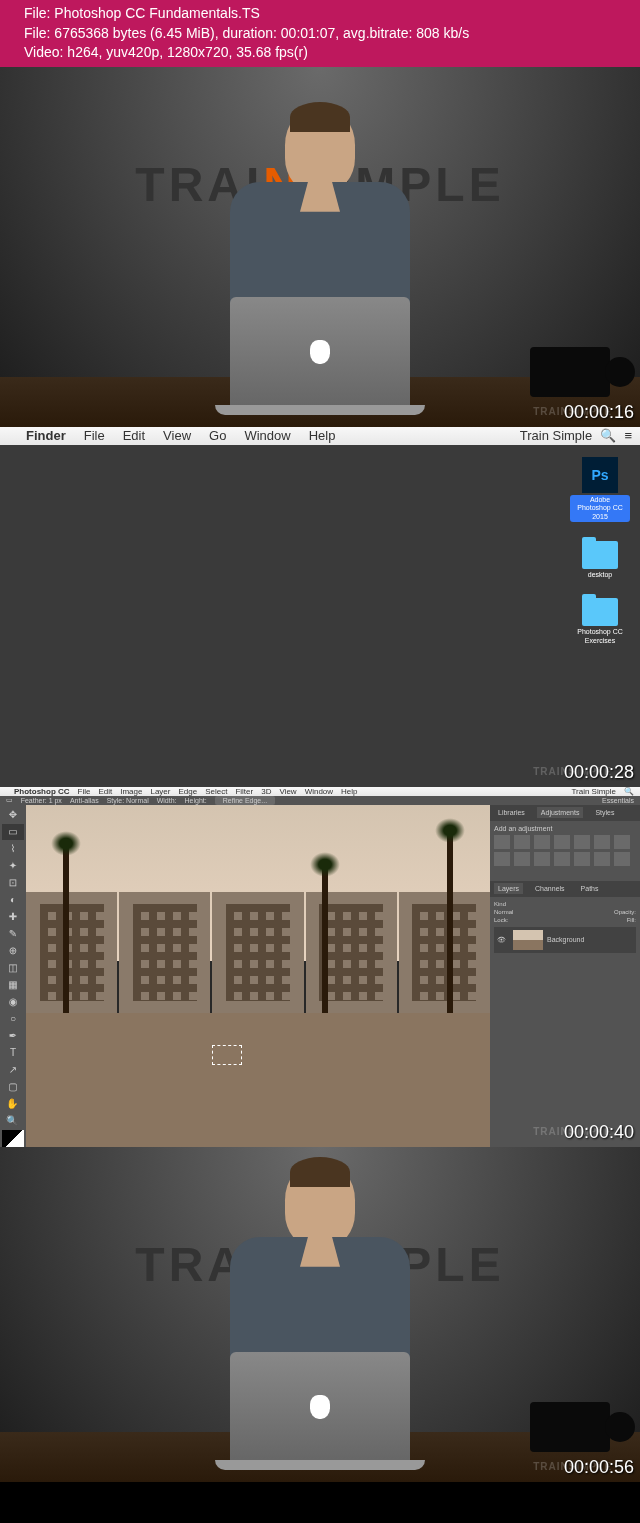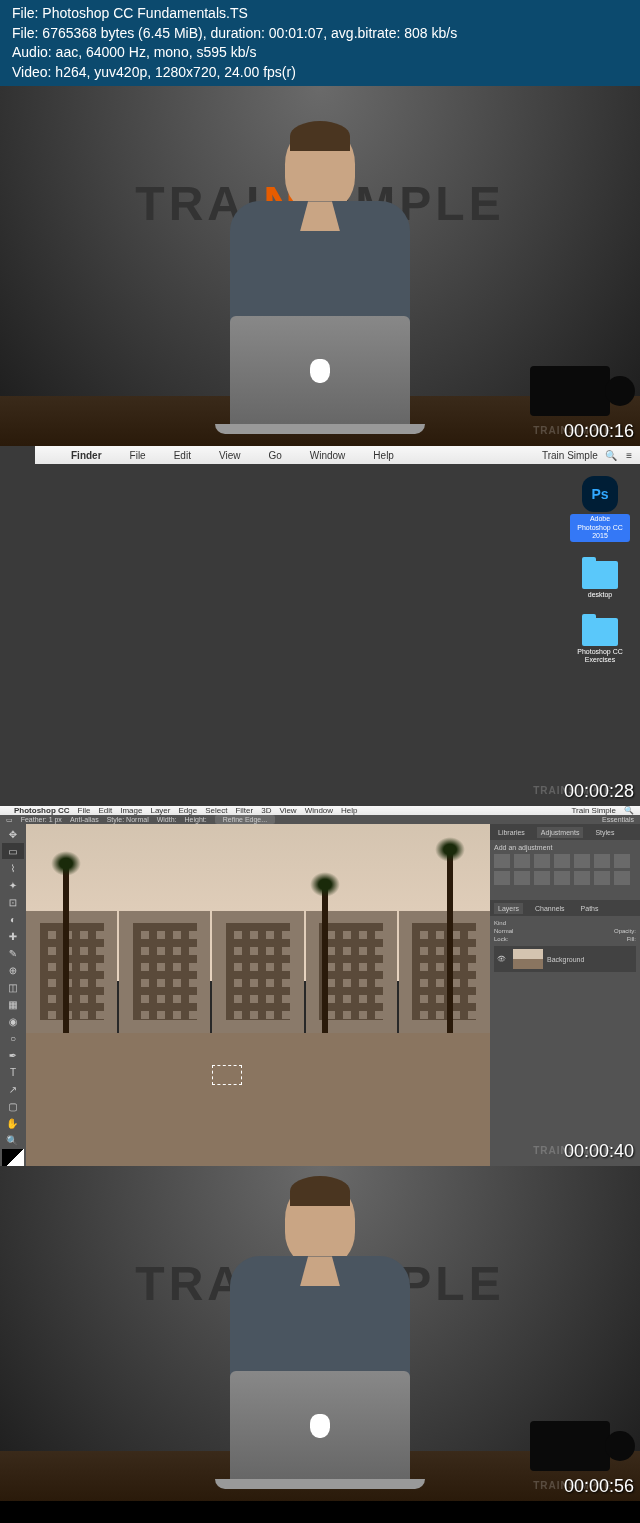--- a/index.html
+++ b/index.html
@@ -1,17 +1,17 @@
 <!DOCTYPE html>
 <html><head>
 <meta charset="utf-8">
 <style>
 * { margin: 0; padding: 0; box-sizing: border-box; }
 body { width: 640px; font-family: Arial, sans-serif; background: #000; color: #fff; }
-.info-header { background: #0c4a6e; padding: 4px 12px; font-size: 14px; line-height: 1.4; }
+.info-header { background: #be185d; padding: 4px 24px; font-size: 14px; line-height: 1.4; }
 .info-line { white-space: nowrap; }
 .frame { position: relative; width: 640px; height: 360px; overflow: hidden; }
 .timestamp { position: absolute; bottom: 4px; right: 6px; color: #fff; font-size: 18px; text-shadow: 1px 1px 2px #000; z-index: 100; }
 .watermark { position: absolute; bottom: 10px; right: 28px; color: rgba(255,255,255,0.2); font-size: 10px; font-weight: bold; letter-spacing: 1px; z-index: 50; }
 
 
 .presenter-bg { background: radial-gradient(ellipse at center top, #6a6a6a 0%, #3a3a3a 60%, #1a1a1a 100%); height: 100%; position: relative; }
 .brand-text { position: absolute; top: 90px; left: 50%; transform: translateX(-50%); font-size: 48px; font-weight: bold; color: #333; letter-spacing: 4px; }
 .brand-text .orange { color: #e65c00; }
 .desk { position: absolute; bottom: 0; left: 0; right: 0; height: 50px; background: linear-gradient(#3a2a1a, #2a1a0a); }
@@ -23,26 +23,26 @@
 .person { position: absolute; bottom: 80px; left: 50%; transform: translateX(-50%); width: 200px; height: 240px; }
 .head { width: 70px; height: 85px; background: #c9a584; border-radius: 45% 45% 40% 40%; margin: 0 auto; position: relative; }
 .hair { position: absolute; top: -5px; left: 5px; right: 5px; height: 30px; background: #4a3520; border-radius: 50% 50% 0 0; }
 .torso { width: 180px; height: 160px; background: #4a5560; margin: -10px auto 0; border-radius: 30px 30px 0 0; position: relative; }
 .collar { position: absolute; top: 0; left: 50%; transform: translateX(-50%); width: 40px; height: 30px; background: #c9a584; clip-path: polygon(20% 0, 80% 0, 100% 100%, 0 100%); }
 .hands { position: absolute; bottom: -20px; left: 50%; transform: translateX(-50%); width: 140px; height: 30px; display: flex; justify-content: space-between; }
 .hand { width: 25px; height: 25px; background: #c9a584; border-radius: 40%; }
 
 
 .mac-desktop { background: #3a3a3a; height: 100%; position: relative; }
-.menubar { background: linear-gradient(#f8f8f8, #e8e8e8); height: 18px; display: flex; align-items: center; padding: 0 8px; font-size: 10px; color: #333; gap: 28px; margin-left: 35px; }
+.menubar { background: linear-gradient(#f8f8f8, #e8e8e8); height: 18px; display: flex; align-items: center; padding: 0 8px; font-size: 13px; color: #333; gap: 18px; }
 .menubar-right { margin-left: auto; display: flex; gap: 8px; align-items: center; }
 .apple-menu { font-size: 11px; }
 .desktop-icons { position: absolute; right: 10px; top: 30px; display: flex; flex-direction: column; gap: 15px; align-items: center; }
 .desktop-icon { display: flex; flex-direction: column; align-items: center; gap: 2px; width: 60px; }
-.icon-box { width: 36px; height: 36px; border-radius: 12px; }
+.icon-box { width: 36px; height: 36px; border-radius: 0; }
 .ps-icon { background: #001e36; display: flex; align-items: center; justify-content: center; color: #31a8ff; font-weight: bold; font-size: 14px; }
 .folder-icon { background: #5ac8fa; border-radius: 2px; position: relative; height: 28px; width: 36px; margin-top: 4px; }
 .folder-icon::before { content: ""; position: absolute; top: -4px; left: 0; width: 14px; height: 6px; background: #5ac8fa; border-radius: 2px 2px 0 0; }
 .icon-label { color: #fff; font-size: 7px; text-align: center; line-height: 1.2; }
 .icon-label.selected { background: #3478f6; border-radius: 3px; padding: 1px 3px; }
 
 
 .ps-app { background: #323232; height: 100%; display: flex; flex-direction: column; }
 .ps-menubar { background: linear-gradient(#f8f8f8, #e8e8e8); height: 16px; display: flex; align-items: flex-end; padding: 0 6px; font-size: 8px; color: #333; gap: 8px; }
 .ps-options { background: #535353; height: 18px; display: flex; align-items: center; padding: 0 6px; font-size: 7px; color: #ccc; gap: 8px; }
@@ -77,22 +77,21 @@
 
 
 .frame4 { height: 335px; }
 </style>
 </head>
 <body>
 
 <div class="info-header">
   <div class="info-line"><span>File:</span> <span>Photoshop CC Fundamentals.TS</span></div>
   <div class="info-line"><span>File:</span> <span>6765368 bytes (6.45 MiB), duration: 00:01:07, avg.bitrate: 808 kb/s</span></div>
-  <div class="info-line"><span>Audio:</span> <span>aac, 64000 Hz, mono, s595 kb/s</span></div>
-  <div class="info-line"><span>Video:</span> <span>h264, yuv420p, 1280x720, 24.00 fps(r)</span></div>
+  <div class="info-line"><span>Video:</span> <span>h264, yuv420p, 1280x720, 35.68 fps(r)</span></div>
 </div>
 
 <div class="frame">
   <div class="presenter-bg">
     <div class="brand-text">
       <span>TRAI</span><span class="orange">N</span><span>SIMPLE</span>
     </div>
     <div class="person">
       <div class="head">
           <div class="hair"></div>

